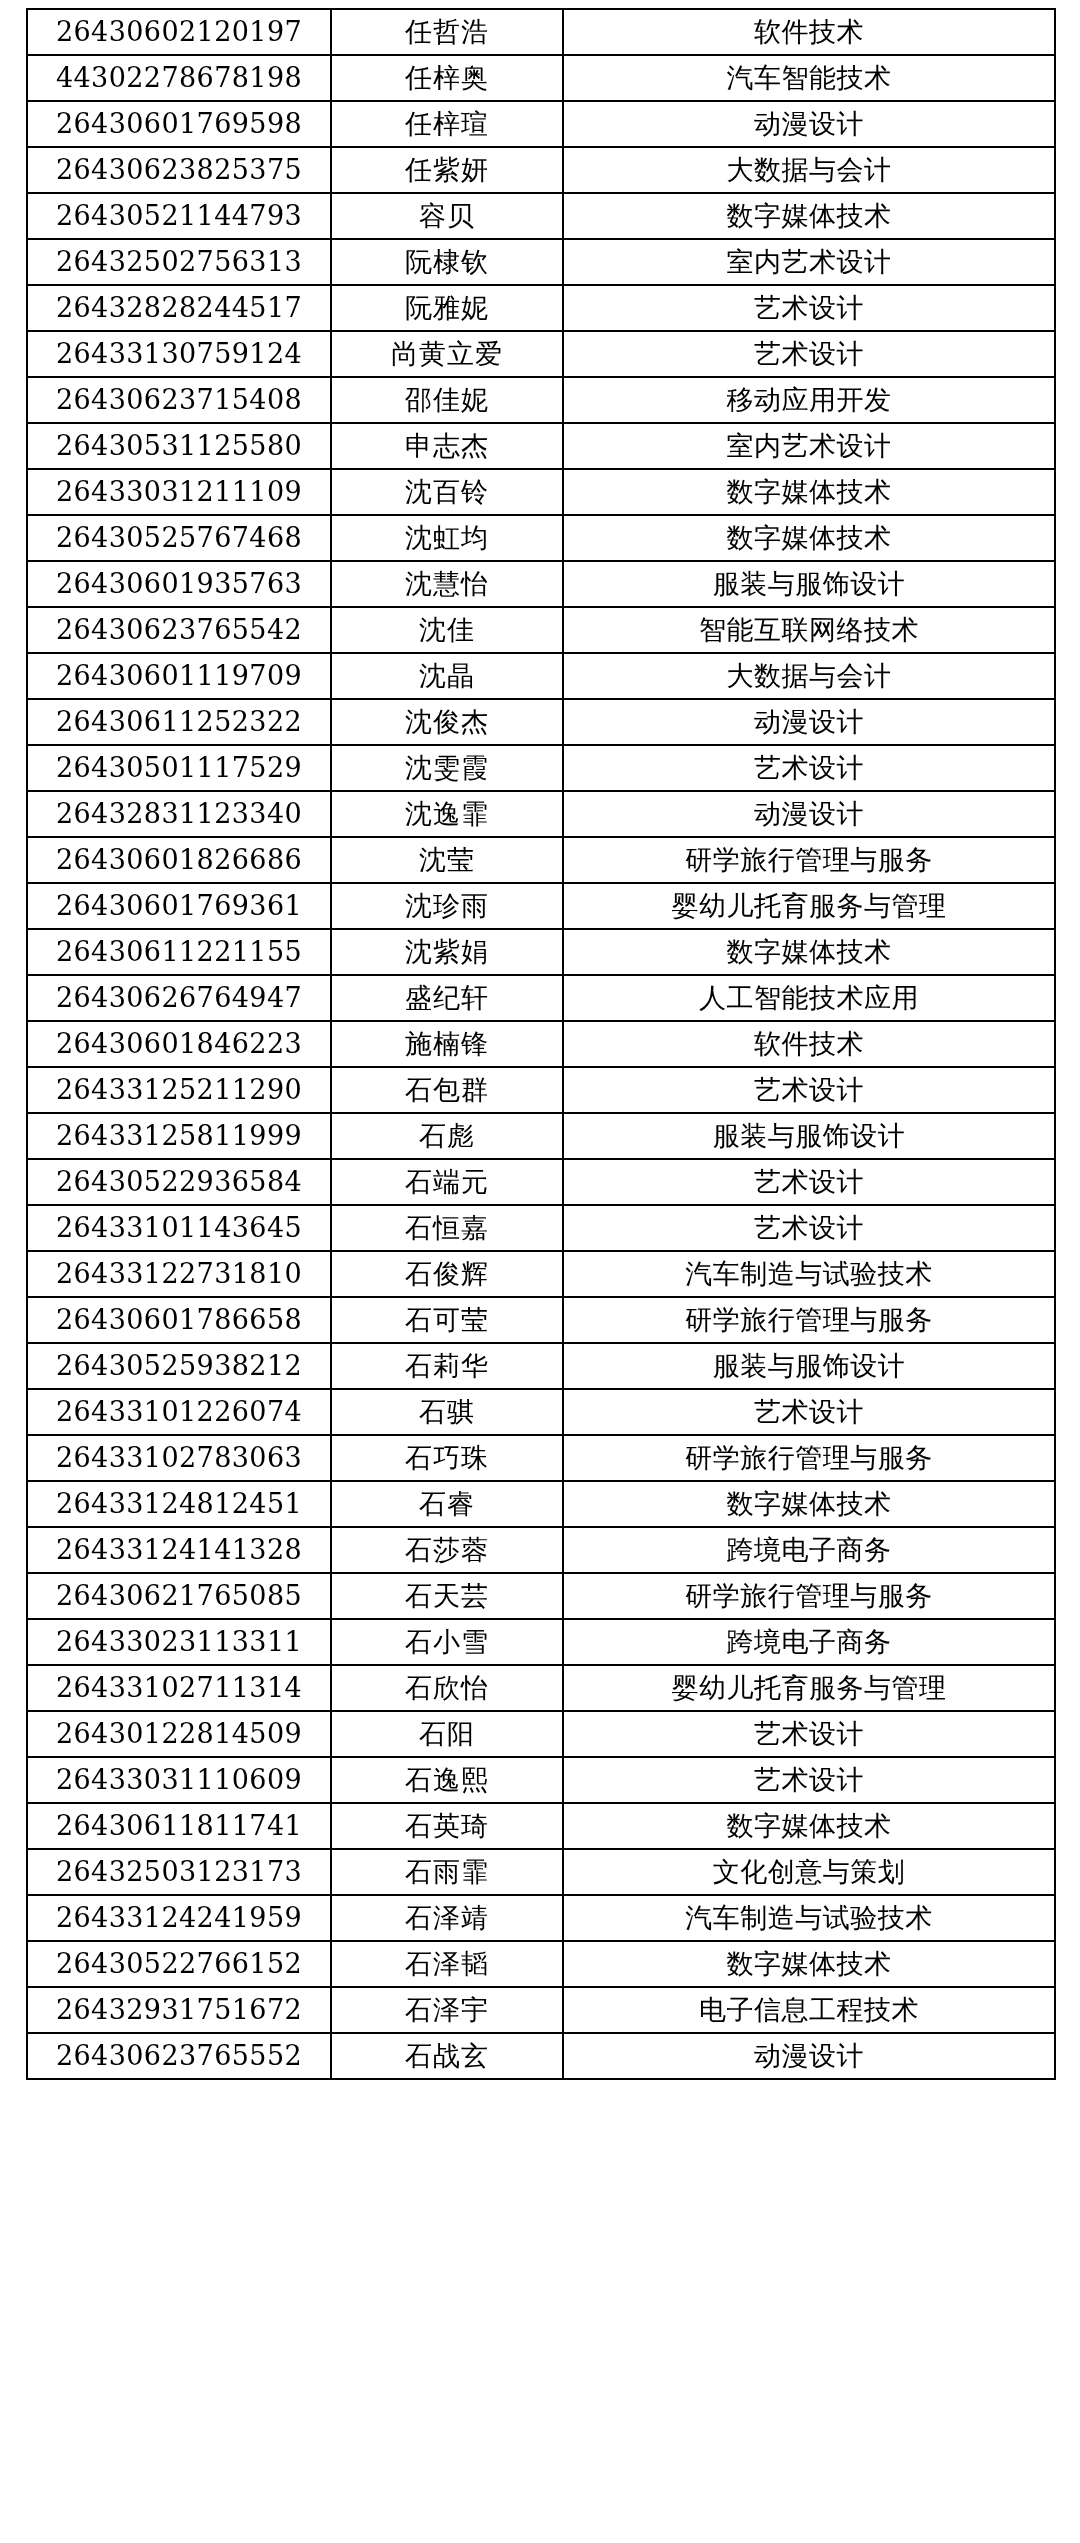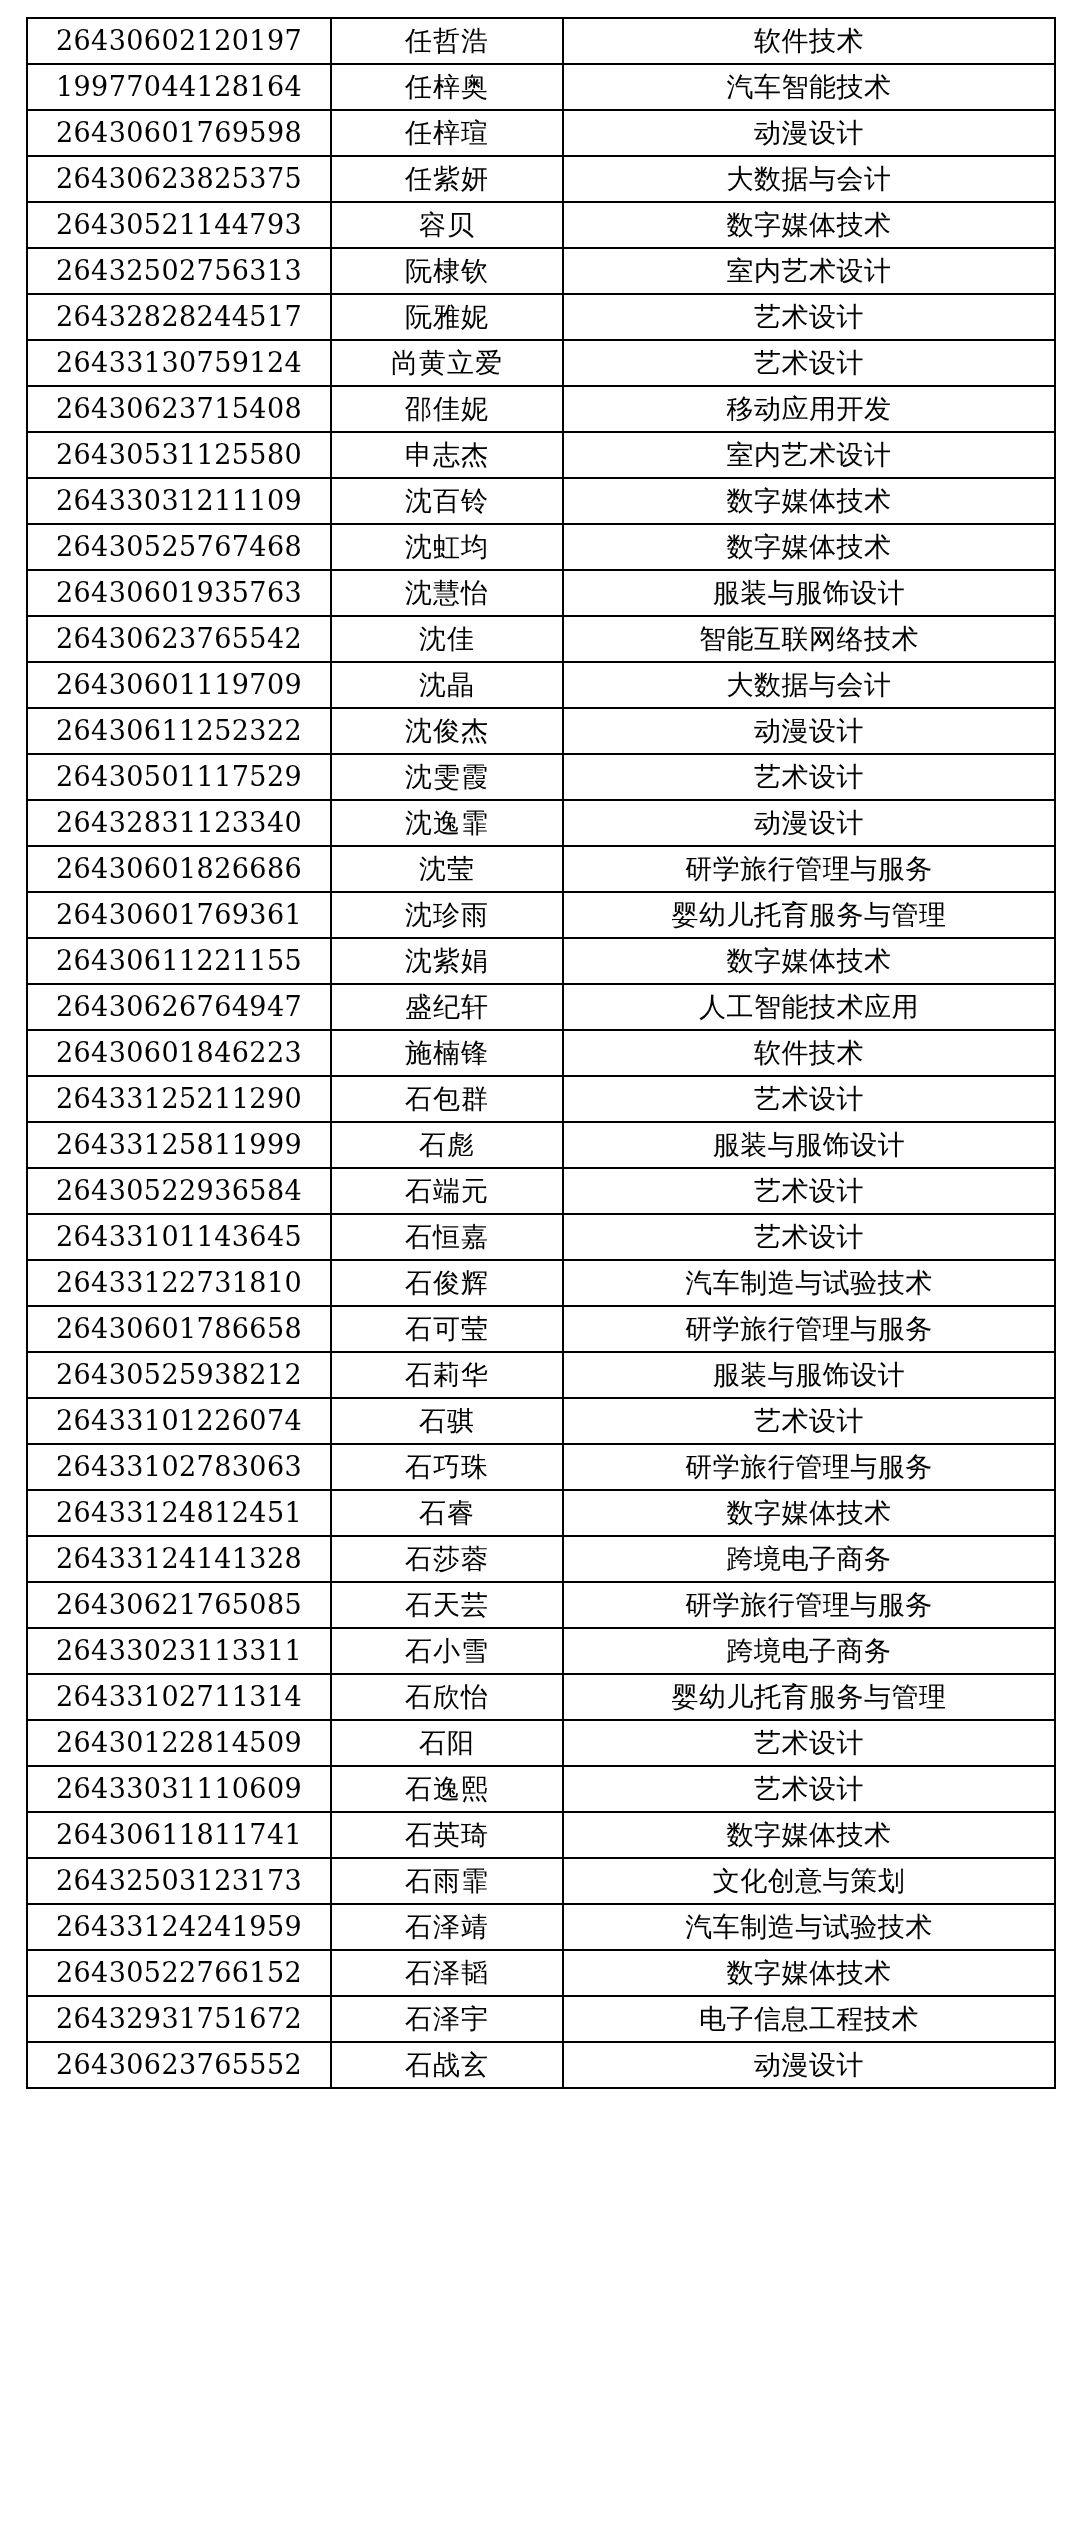--- a/index.html
+++ b/index.html
@@ -7,21 +7,21 @@
     padding: 0;
     background: #ffffff;
   }
   body {
     width: 1080px;
     font-family: "DejaVu Sans", "Liberation Sans", sans-serif;
   }
   .sheet {
     width: 1080px;
     box-sizing: border-box;
-    padding: 17px 26px 6px 26px;
+    padding: 8px 26px 6px 26px;
   }
   table.roster {
     border-collapse: collapse;
     table-layout: fixed;
     width: 1028px;
     margin: 0;
   }
   table.roster td {
     border: 2px solid #000000;
     height: 44px;
@@ -64,21 +64,21 @@
       <col class="c-name">
       <col class="c-major">
     </colgroup>
     <tbody>
         <tr>
           <td class="id">26430602120197</td>
           <td class="name">任哲浩</td>
           <td class="major">软件技术</td>
         </tr>
         <tr>
-          <td class="id">19977044128164</td>
+          <td class="id">44302278678198</td>
           <td class="name">任梓奥</td>
           <td class="major">汽车智能技术</td>
         </tr>
         <tr>
           <td class="id">26430601769598</td>
           <td class="name">任梓瑄</td>
           <td class="major">动漫设计</td>
         </tr>
         <tr>
           <td class="id">26430623825375</td>

